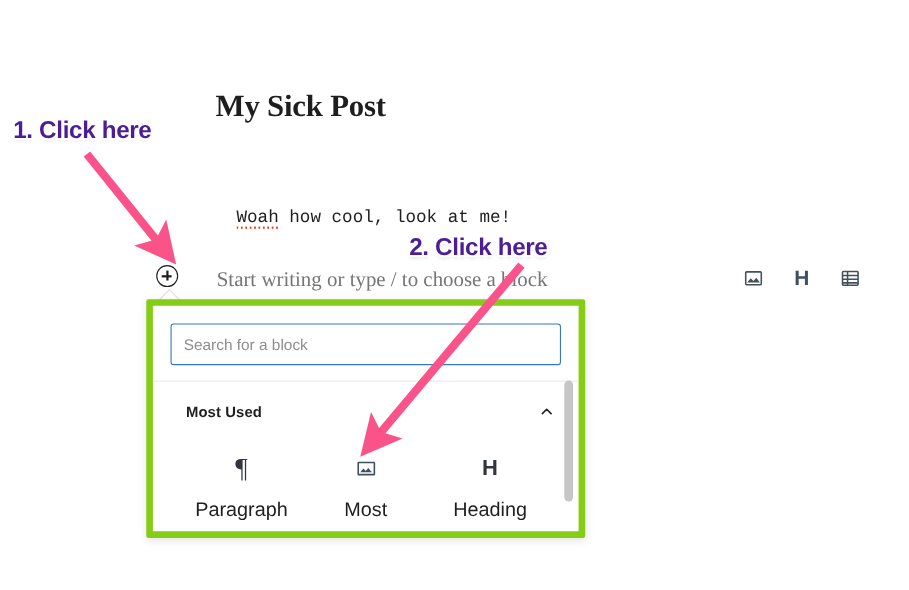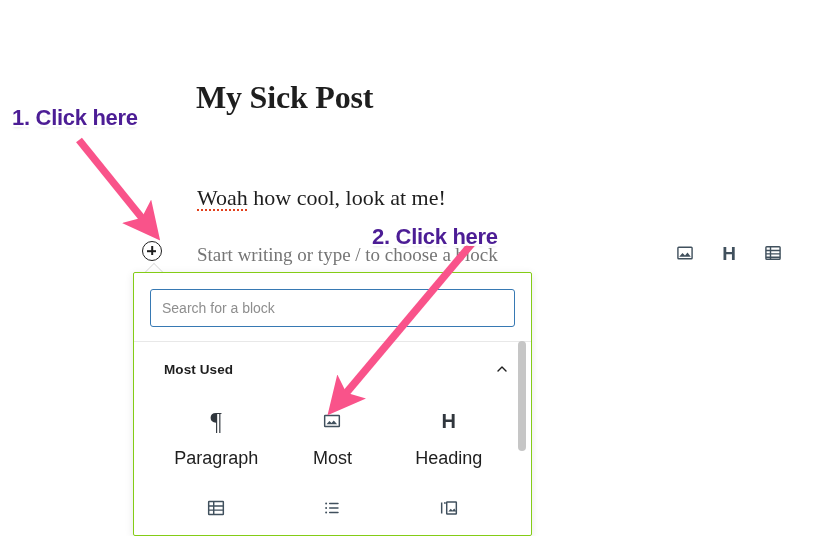--- a/index.html
+++ b/index.html
@@ -21,33 +21,33 @@
     overflow: hidden;
   }
 
   
   .post-title {
     position: absolute;
     left: 196px;
     top: 72px;
     font-family: "Liberation Serif", serif;
     font-weight: bold;
-    font-size: 32px;
+    font-size: 28px;
     line-height: 50px;
     color: #1e1e1e;
     letter-spacing: -0.2px;
     white-space: nowrap;
   }
 
   .post-paragraph {
     position: absolute;
-    left: 197px;
+    left: 215px;
     top: 185px;
-    font-family: Liberation Serif, serif;
-    font-size: 22px;
+    font-family: Liberation Mono, monospace;
+    font-size: 16px;
     line-height: 26px;
     color: #1e1e1e;
     white-space: nowrap;
   }
   .misspelled {
     
     background-image: linear-gradient(to right,
         #e2401c 0, #e2401c 2px, transparent 2px, transparent 4px);
     background-repeat: repeat-x;
     background-size: 4px 2px;
@@ -119,23 +119,23 @@
     color: #40505d;
     line-height: 1;
   }
 
   
   .inserter-popover {
     position: absolute;
     left: 133px;
     top: 272px;
     width: 399px;
-    height: 264px;
+    height: 217px;
     background: #ffffff;
-    border: 1px solid #84cc16;
+    border: 6px solid #84cc16;
     border-radius: 2px;
     box-shadow: 0 2px 8px rgba(0,0,0,0.10);
     box-sizing: border-box;
     overflow: hidden;
   }
   
   .popover-caret {
     position: absolute;
     left: 143px;
     top: 262px;
@@ -271,21 +271,21 @@
     white-space: nowrap;
     letter-spacing: -0.3px;
     text-shadow:
       -2px -2px 0 #ffffff,  2px -2px 0 #ffffff,
       -2px  2px 0 #ffffff,  2px  2px 0 #ffffff,
       -2px  0   0 #ffffff,  2px  0   0 #ffffff,
        0   -2px 0 #ffffff,  0    2px 0 #ffffff,
        0 3px 3px rgba(0,0,0,0.10);
   }
   #anno-1 { left: 12px; top: 105px; }
-  #anno-2 { left: 372px; top: 224px; }
+  #anno-2 { left: 372px; top: 212px; }
 
   .arrow-layer {
     position: absolute;
     left: 0; top: 0;
     width: 826px;
     height: 536px;
     pointer-events: none;
   }
 </style>
 </head>

